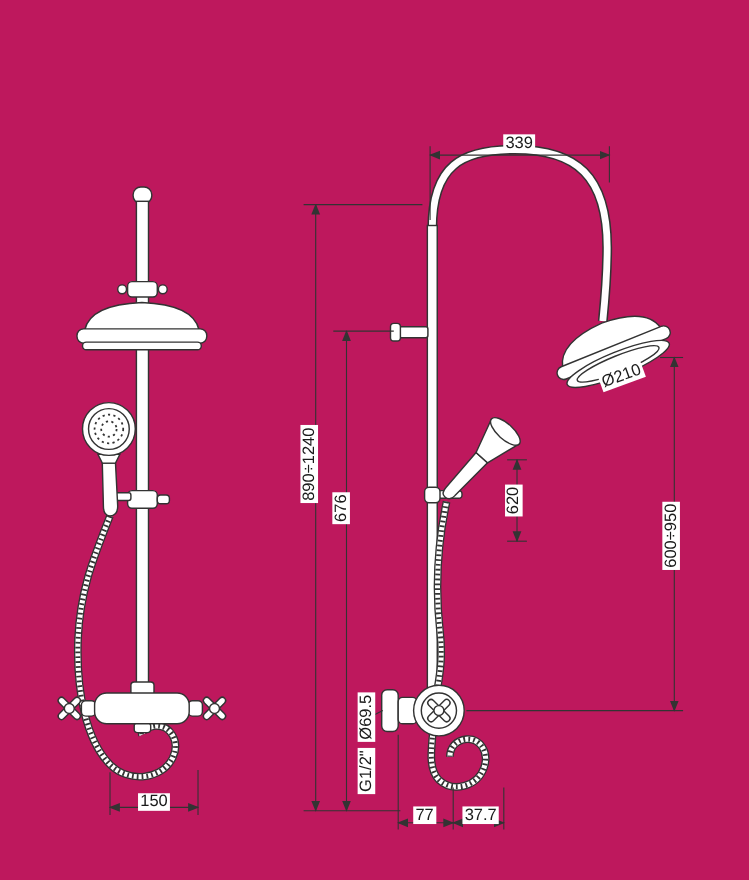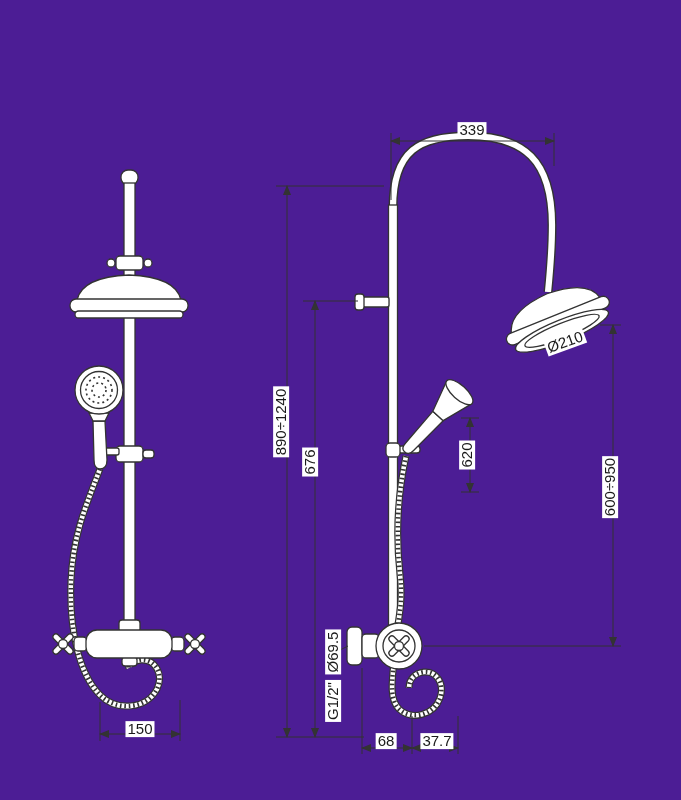--- a/index.html
+++ b/index.html
@@ -1,16 +1,16 @@
 <!DOCTYPE html>
 <html><head>
 <meta charset="utf-8">
 <style>
   html,body{margin:0;padding:0;background:#fff;}
-  #stage{position:relative;width:681px;height:800px;background:#4c1d95;overflow:hidden;
+  #stage{position:relative;width:681px;height:800px;background:#be185d;overflow:hidden;
          font-family:"Liberation Sans",sans-serif;}
   #stage svg{position:absolute;left:0;top:0;}
   .dim{position:absolute;transform:translate(-50%,-50%);background:#fff;padding:0 2px;
        font-size:15px;line-height:1.05;color:#1a1a1a;white-space:nowrap;z-index:5;}
   .dim.rot{transform:translate(-50%,-50%) rotate(-90deg);}
   .dim.tilt{transform:translate(-50%,-50%) rotate(-20deg);}
 </style>
 </head>
 <body>
 
@@ -168,16 +168,16 @@
 
 <div class="dim" style="left:472px;top:130px">339</div>
 <div class="dim tilt" style="left:565px;top:342px">Ø210</div>
 <div class="dim rot" style="left:281px;top:422px">890÷1240</div>
 <div class="dim rot" style="left:310px;top:462px">676</div>
 <div class="dim rot" style="left:467px;top:455px">620</div>
 <div class="dim rot" style="left:610px;top:487px">600÷950</div>
 <div class="dim rot" style="left:333px;top:652px">Ø69.5</div>
 <div class="dim rot" style="left:333px;top:701px">G1/2"</div>
 <div class="dim" style="left:140px;top:729px">150</div>
-<div class="dim" style="left:386px;top:741px">68</div>
+<div class="dim" style="left:386px;top:741px">77</div>
 <div class="dim" style="left:437px;top:741px">37.7</div>
 
 </div>
 
 </body></html>

